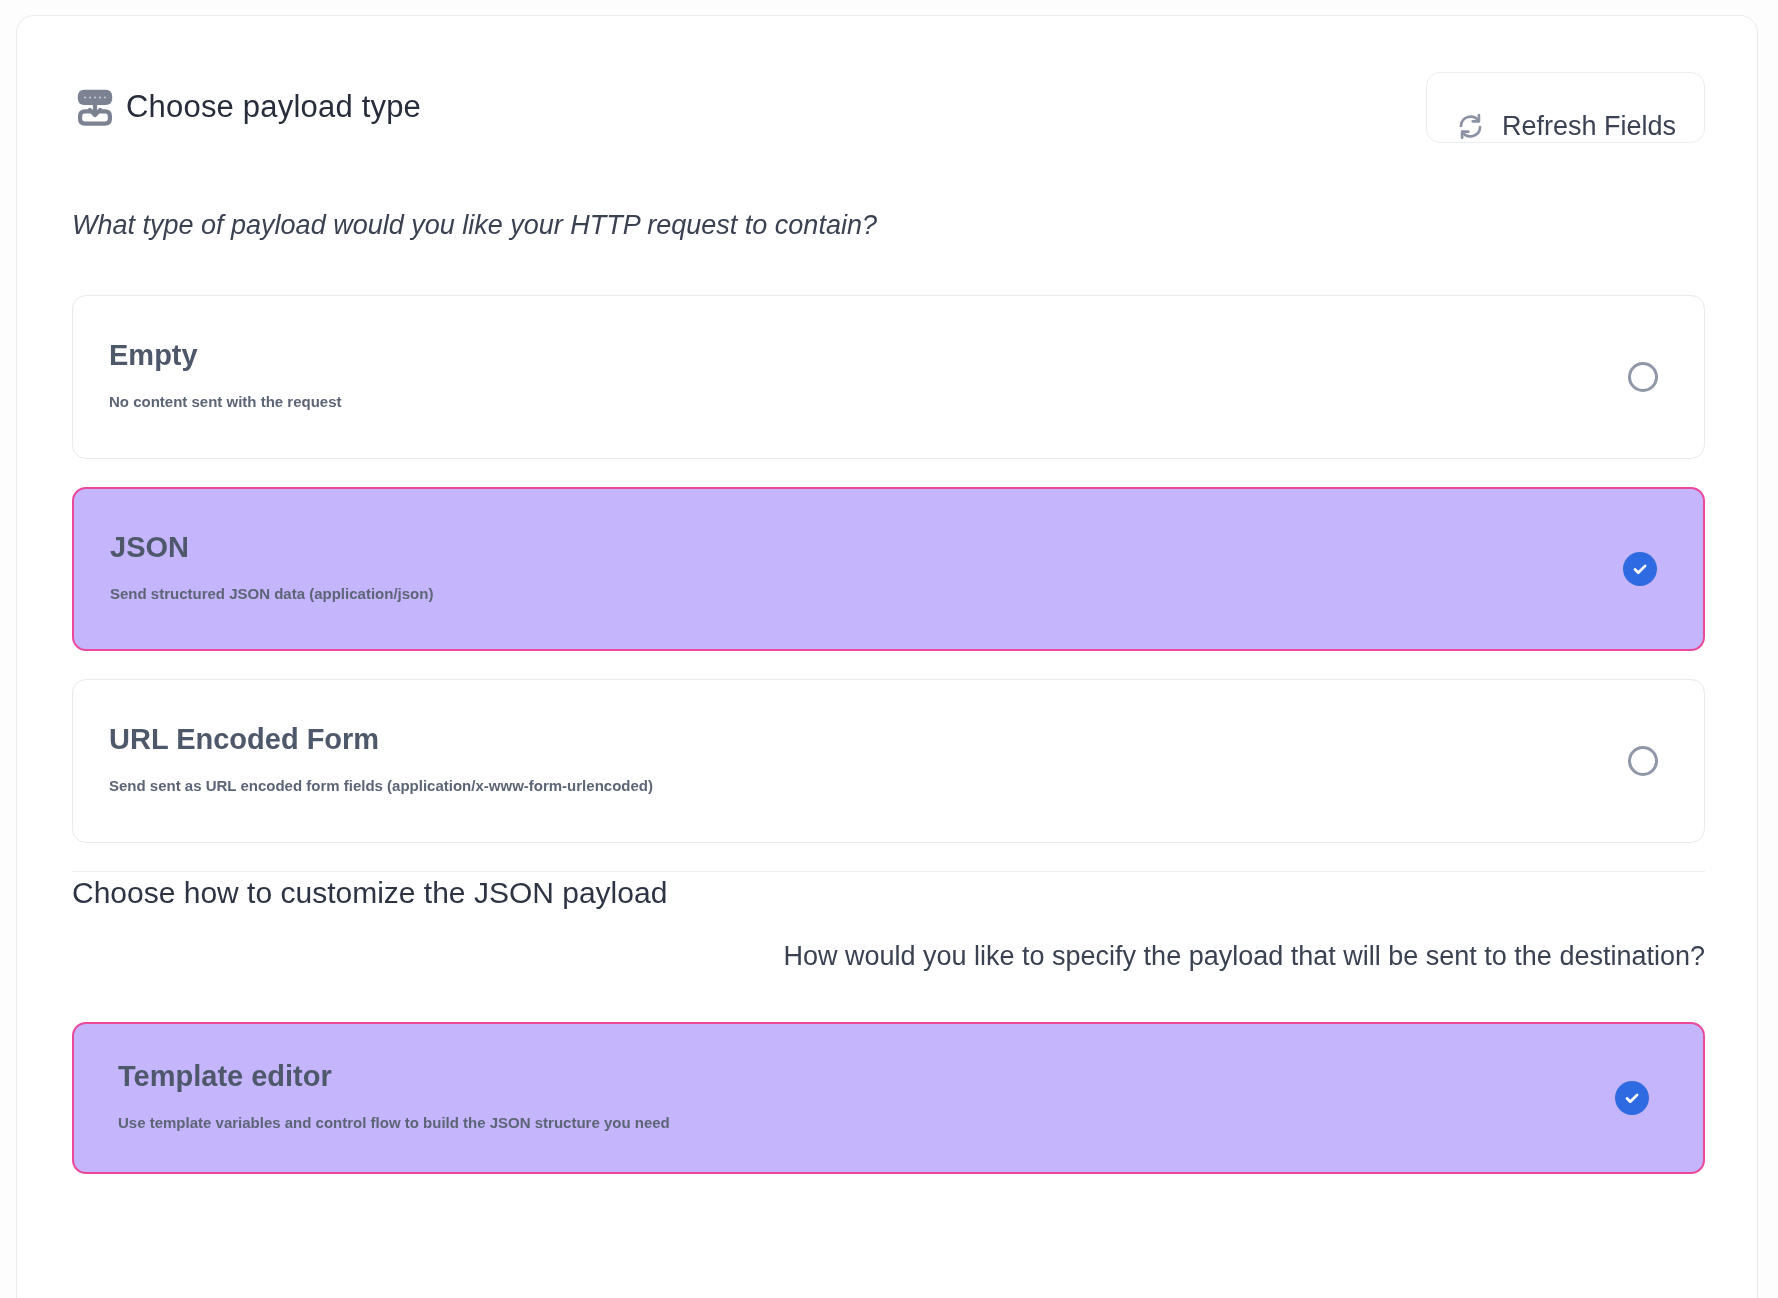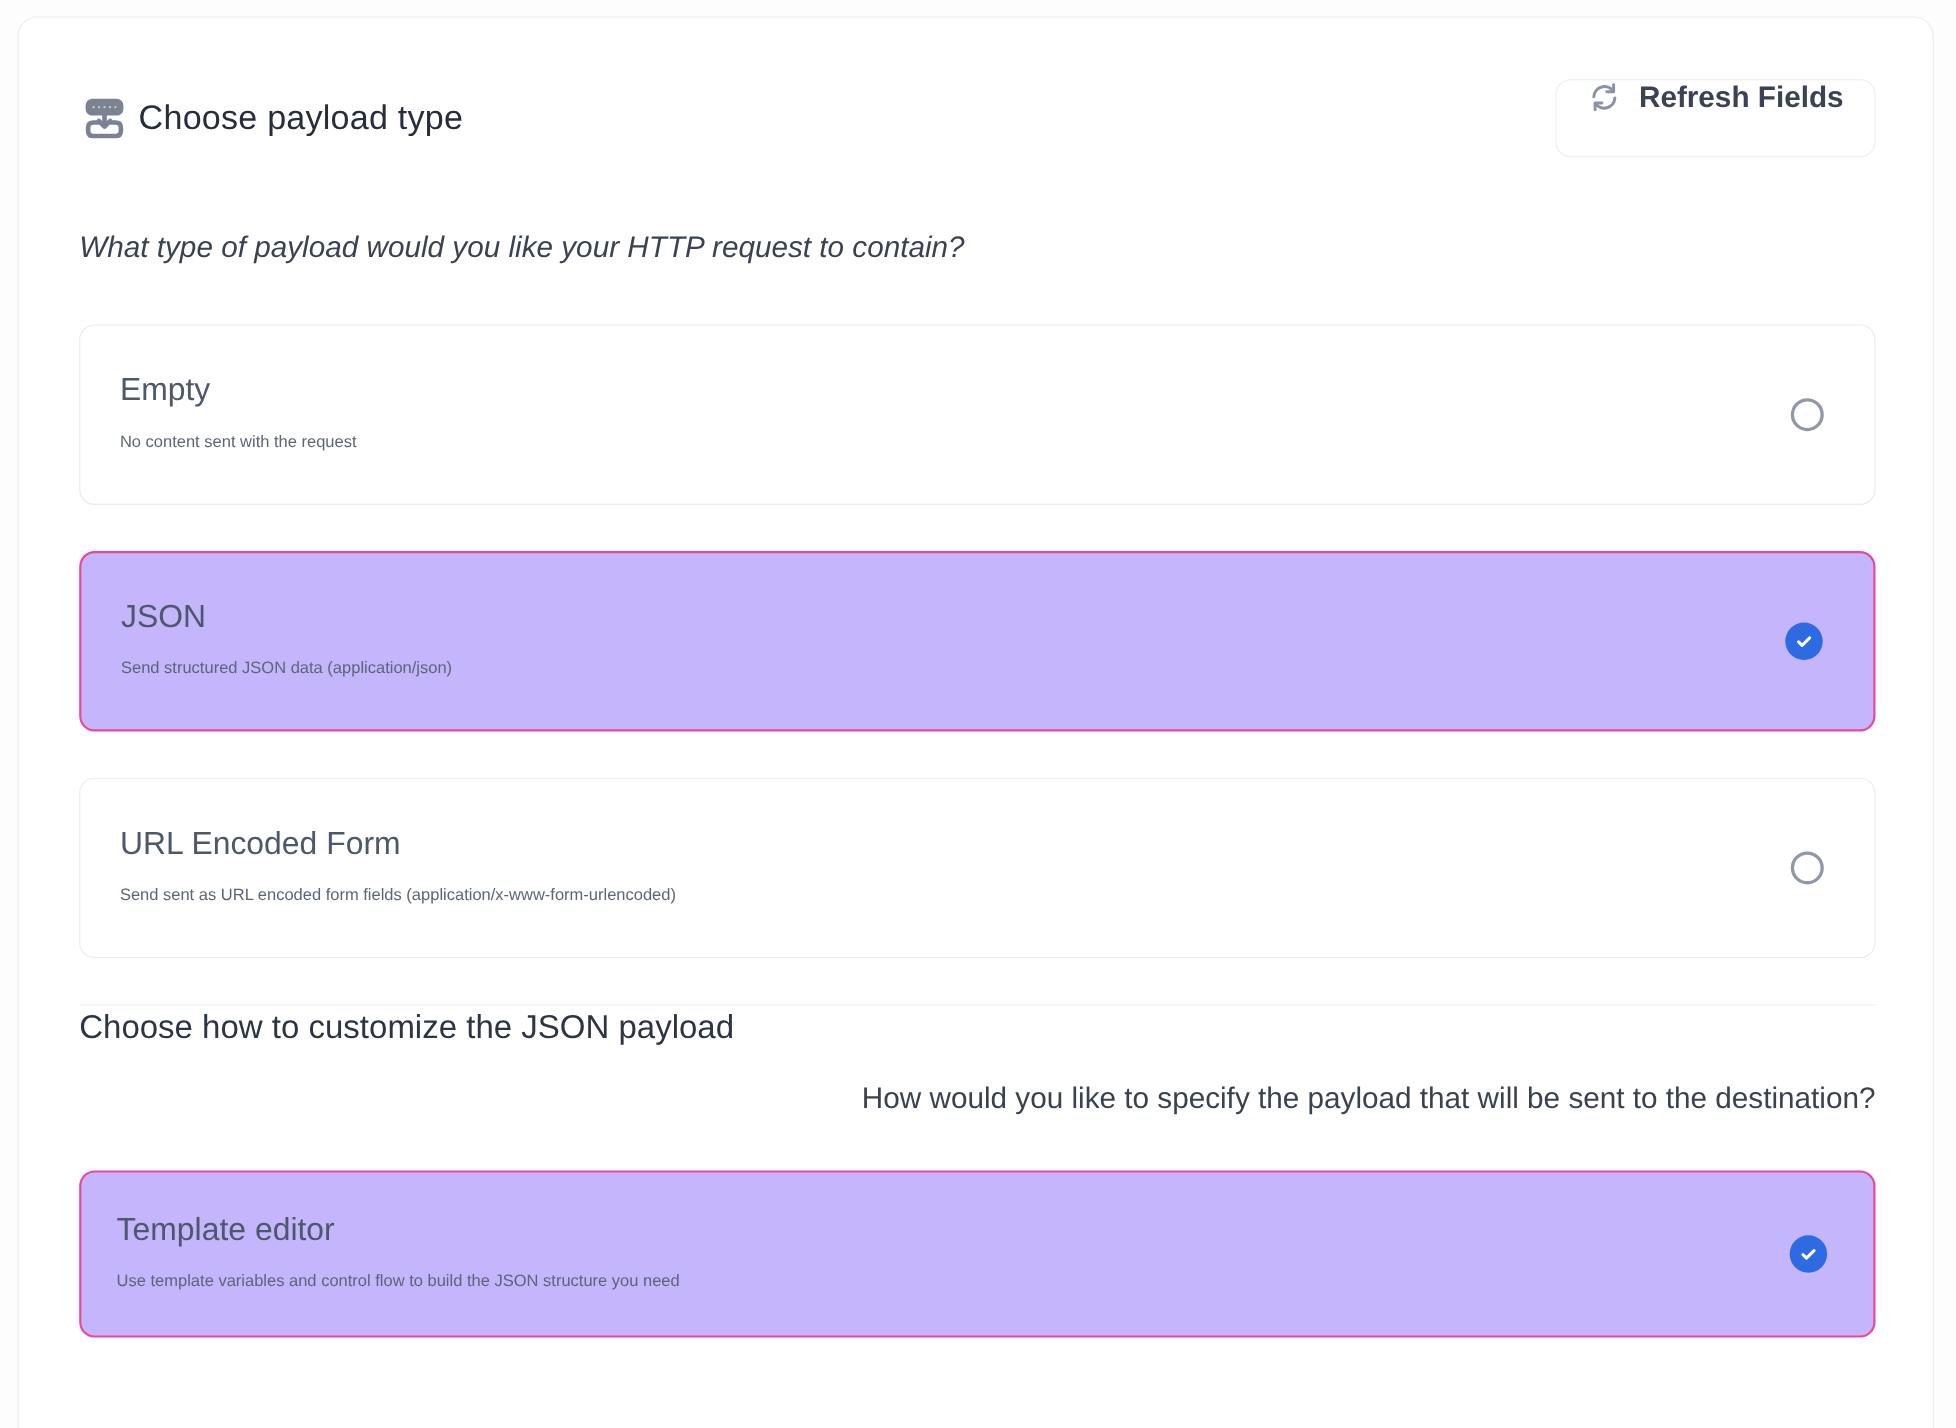--- a/index.html
+++ b/index.html
@@ -28,29 +28,29 @@
   .header-left { display: flex; align-items: center; gap: 8px; }
   .payload-icon { color: #7b8292; flex: 0 0 auto; display: block; }
   .page-title {
     font-size: 31px;
     font-weight: 500;
     color: #272d3b;
     letter-spacing: 0.2px;
   }
   .refresh-btn {
     display: flex;
-    align-items: flex-start;
+    align-items: flex-end;
     gap: 16px;
     height: 71px;
     padding: 0 28px;
     background: #ffffff;
     border: 1px solid #ecedf1;
     border-radius: 14px;
     font-size: 27px;
-    font-weight: 700;
+    font-weight: 400;
     color: #3b4253;
     cursor: pointer;
     font-family: inherit;
   }
   .refresh-icon { color: #8a92a4; display: block; }
   .question {
     margin-top: 64px;
     font-size: 27px;
     color: #3a4252;
     line-height: 36px;
@@ -60,28 +60,29 @@
   .option-card {
     display: flex;
     align-items: center;
     justify-content: space-between;
     width: 1633px;
     min-height: 164px;
     padding: 40px 36px;
     background: #ffffff;
     border: 1.5px solid #e9eaee;
     border-radius: 14px;
-    margin-bottom: 42px;
+    margin-bottom: 28px;
     cursor: pointer;
+    font-weight: bold;
   }
   .option-card.selected {
     background: #c4b5fd;
     border: 2px solid #ec4899;
   }
-  .option-card.compact { min-height: 152px; padding: 34px 32px; }
+  .option-card.compact { min-height: 152px; padding: 34px 44px; }
   .option-title {
     font-size: 29px;
     color: #4e586b;
     line-height: 36px;
     margin-bottom: 14px;
   }
   .option-desc {
     font-size: 15px;
     color: #5c6576;
     line-height: 30px;

